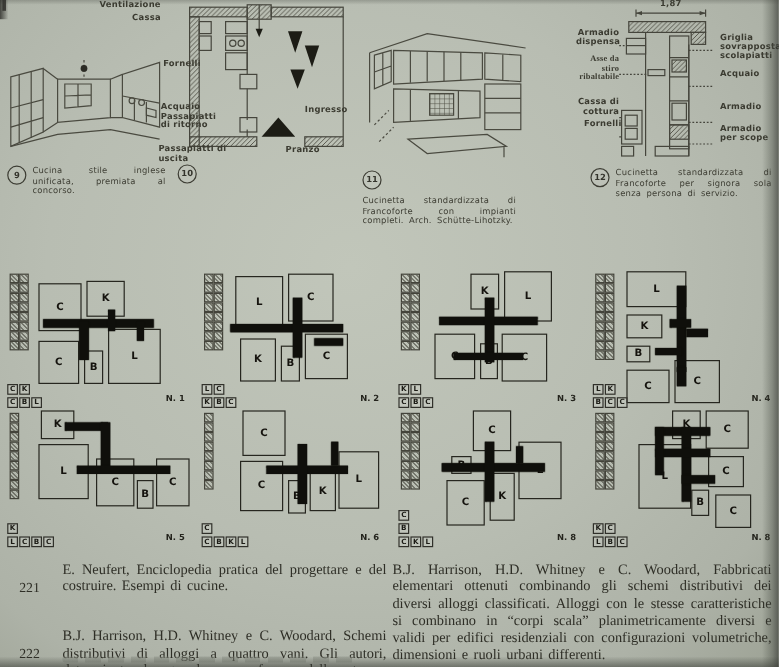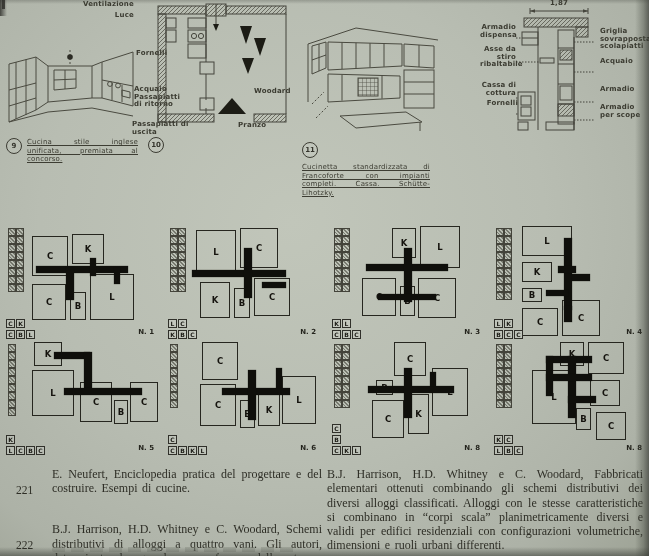--- a/index.html
+++ b/index.html
@@ -22,21 +22,21 @@
   .sketch{position:absolute;}
   svg{overflow:visible;}
   .flabel{position:absolute;font-size:7px;line-height:7.5px;font-weight:bold;
           color:#3b3b31;letter-spacing:.2px;white-space:pre-line;}
   .r{text-align:right;}
   .cap{position:absolute;display:flex;gap:5px;align-items:flex-start;}
   .capnum{flex:none;width:14px;height:14px;border:1.4px solid #3c3c33;border-radius:50%;
           display:flex;align-items:center;justify-content:center;
           font-size:7px;font-weight:bold;color:#34342c;background:rgba(255,255,255,.06);}
   .captext{font-size:7px;line-height:8.6px;text-align:justify;color:#3d3d33;
-           word-spacing:2px;letter-spacing:.2px;text-decoration:underline;}
+           word-spacing:2px;letter-spacing:.2px;}
 
   .vani{position:absolute;left:16px;top:192px;font-size:24px;font-weight:bold;
         letter-spacing:3px;color:#27271f;text-shadow:0 0 .6px rgba(40,40,32,.6);}
 
   .diag{position:absolute;width:158px;height:114px;}
   .strip{position:absolute;left:2px;top:6px;display:grid;grid-gap:0;}
   .sq{width:8px;height:8px;border:.8px solid #43433a;box-sizing:border-box;
       background:repeating-linear-gradient(45deg, rgba(60,60,50,0) 0 1.5px, rgba(62,62,52,.55) 1.5px 2.6px);}
   .room{position:absolute;border:1.7px solid #26261f;box-sizing:border-box;}
   .room span{position:absolute;inset:0;display:flex;align-items:center;justify-content:center;
@@ -60,21 +60,21 @@
   .ghost{position:absolute;left:52px;top:106px;width:246px;height:5px;opacity:.45;border-radius:2px;
          background:repeating-linear-gradient(90deg,#878c81 0 13px, rgba(0,0,0,0) 13px 19px);}
 </style>
 </head>
 <body>
 
 <div class="page">
 
   <div class="figcell" style="left:2px;top:0;width:142px;height:186px;">
     <div class="flabel r" style="left:56px;top:1px;width:76px;">Ventilazione</div>
-    <div class="flabel r" style="left:56px;top:12px;width:76px;">Luce</div>
+    <div class="flabel r" style="left:56px;top:12px;width:76px;">Cassa</div>
     <svg class="sketch" style="left:4px;top:50px;width:130px;height:84px;" viewBox="0 0 130 84">
       <g stroke="#4a4a40" stroke-width="1" fill="none">
         <path d="M3,14 L30,7 L30,60 L3,72 Z"></path>
         <path d="M10,12 L10,69 M20,9.5 L20,65 M3,40 L30,33 M3,56 L30,48"></path>
         <path d="M42,16 L86,16 L86,48 L42,52 Z"></path>
         <path d="M48,20 L70,20 L70,38 L48,40 Z M59,20 L59,39 M48,30 L70,29"></path>
         <path d="M30,7 L42,16 M86,16 L96,12"></path>
         <path d="M127,2 L127,56 L96,48 L96,12 L127,2 Z"></path>
         <path d="M96,30 L127,36 M106,50 L106,33 M116,52 L116,35"></path>
         <circle cx="104" cy="34" r="2.4"></circle>
@@ -126,21 +126,21 @@
         <polygon points="100,34 112,34 106,52"></polygon>
         <polygon points="88,54 100,54 94,70"></polygon>
         <polygon points="64,110 92,110 78,94"></polygon>
       </g>
     </svg>
     <div class="flabel" style="left:-10px;top:50px;width:34px;">Fornelli</div>
     <div class="flabel" style="left:-12px;top:86px;width:46px;">Acquaio
 Passapiatti
 di ritorno</div>
     <div class="flabel" style="left:-14px;top:121px;width:84px;">Passapiatti di uscita</div>
-    <div class="flabel" style="left:108px;top:88px;width:40px;">Woodard</div>
+    <div class="flabel" style="left:108px;top:88px;width:40px;">Ingresso</div>
     <div class="flabel" style="left:92px;top:122px;width:34px;">Pranzo</div>
     <div class="cap" style="left:2px;top:137px;width:148px;">
       <div class="capnum">10</div>
     </div>
   </div>
 
   <div class="figcell" style="left:300px;top:0;width:152px;height:186px;">
     <svg class="sketch" style="left:2px;top:18px;width:142px;height:118px;" viewBox="0 0 142 118">
       <defs>
         <pattern id="g11" patternUnits="userSpaceOnUse" width="4" height="4">
@@ -157,21 +157,21 @@
         <path d="M26,56 L98,58 L98,80 L26,84 Z M40,56.8 L40,82.6 M80,57.6 L80,80.6"></path>
         <rect x="102" y="52" width="30" height="38"></rect>
         <path d="M102,64 L132,64 M102,76 L132,76"></path>
         <path d="M38,98 L104,94 L120,104 L54,110 Z M118,104 L118,113"></path>
         <path d="M10,86 L22,74 M14,100 L26,88" stroke-dasharray="2,2"></path>
       </g>
       <rect x="56" y="60" width="20" height="18" fill="url(#g11)" stroke="#4a4a40"></rect>
     </svg>
     <div class="cap" style="left:2px;top:142px;width:150px;flex-direction:column;">
       <div class="capnum">11</div>
-      <div class="captext" style="width:128px;">Cucinetta standardizzata di Francoforte con impianti completi. Cassa. Schütte-Lihotzky.</div>
+      <div class="captext" style="width:128px;">Cucinetta standardizzata di Francoforte con impianti completi. Arch. Schütte-Lihotzky.</div>
     </div>
   </div>
 
   <div class="figcell" style="left:456px;top:0;width:190px;height:186px;margin-left:24px;">
     <div class="flabel" style="left:50px;top:0;width:58px;text-align:center;">1,87</div>
     <svg class="sketch" style="left:36px;top:6px;width:78px;height:132px;" viewBox="0 0 78 132">
       <defs>
         <pattern id="h12" patternUnits="userSpaceOnUse" width="4" height="4">
           <path d="M0,4 L4,0" stroke="#55554b" stroke-width=".8"></path>
         </pattern>
@@ -202,33 +202,37 @@
         <rect x="5" y="90" width="10" height="9"></rect>
           <rect x="5" y="101" width="10" height="9"></rect>
         <rect x="2" y="116" width="10" height="8"></rect>
         <path d="M0,32 L6,32 M0,56 L24,56 M0,92 L2,92 M0,108 L2,108" stroke-dasharray="1.5,1.5"></path>
         <path d="M58,36 L78,36 M58,66 L78,66 M58,96 L78,96 M58,114 L78,114" stroke-dasharray="1.5,1.5"></path>
       </g>
     </svg>
     <div id="f12-left">
         <div class="flabel r" style="left: 0px; top: 24px; width: 36px;">Armadio
 dispensa</div>
-        <div class="flabel r" style="left: 0px; top: 46px; width: 36px;">Asse da stiro
+        <div class="flabel r" style="left: 0px; top: 46px; width: 36px; font-family: Liberation Serif, serif;">Asse da stiro
 ribaltabile</div>
         <div class="flabel r" style="left: 0px; top: 82px; width: 36px;">Cassa di cottura</div>
         <div class="flabel r" style="left: 2px; top: 100px; width: 36px;">Fornelli</div>
       </div>
     <div id="f12-right">
         <div class="flabel" style="left: 120px; top: 28px; width: 68px;">Griglia sovrapposta
 scolapiatti</div>
         <div class="flabel" style="left: 120px; top: 58px; width: 68px;">Acquaio</div>
         <div class="flabel" style="left: 120px; top: 86px; width: 68px;">Armadio</div>
         <div class="flabel" style="left: 120px; top: 104px; width: 68px;">Armadio
 per scope</div>
       </div>
+    <div class="cap" style="left:12px;top:140px;width:152px;">
+      <div class="capnum">12</div>
+      <div class="captext" style="width:130px;">Cucinetta standardizzata di Francoforte per signora sola senza persona di servizio.</div>
+    </div>
   </div>
 
 
   <div id="diagrams">
       <div class="diag" style="left: 6px; top: 222px;">
         <div class="strip" style="grid-template-columns: repeat(2, 8px);">
           <div class="sq"></div>
           <div class="sq"></div>
           <div class="sq"></div>
           <div class="sq"></div>

